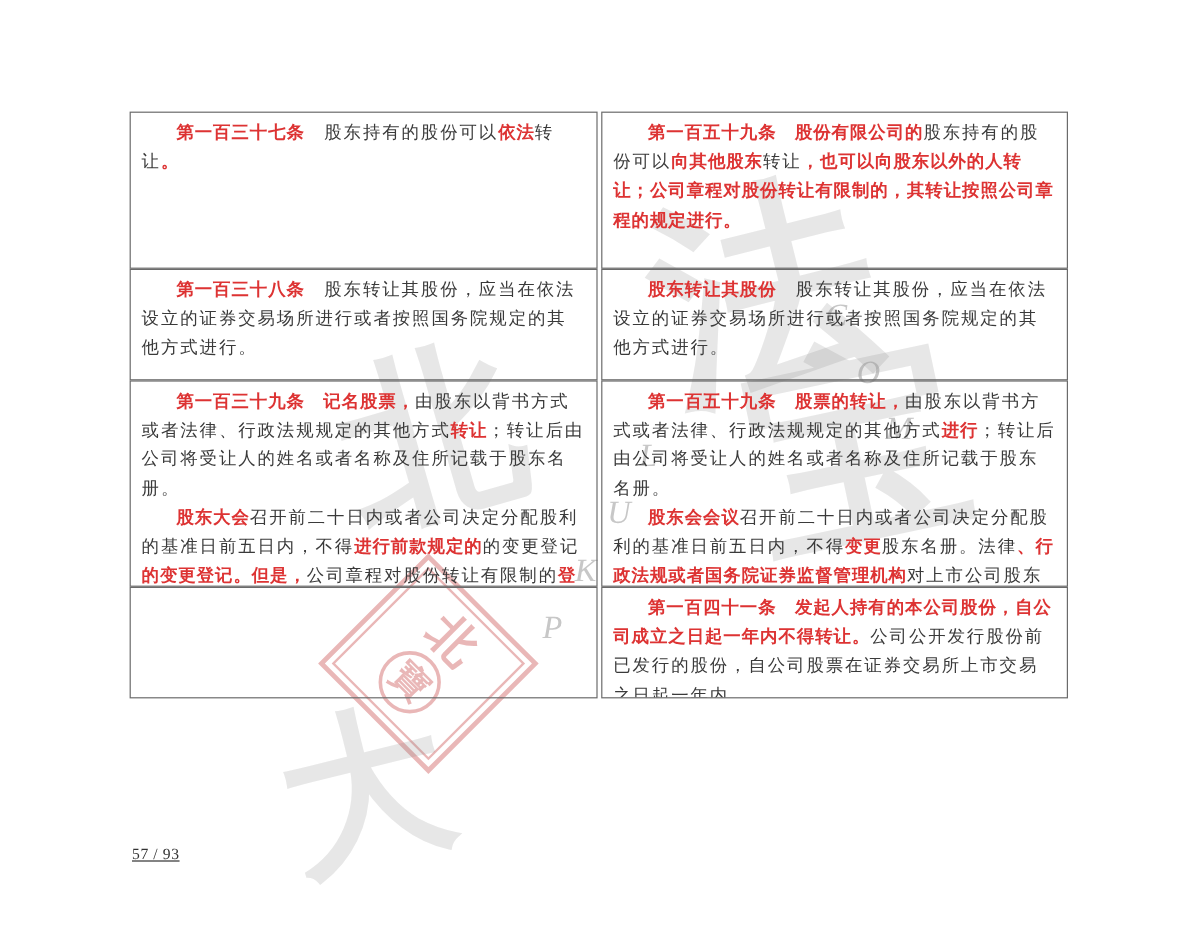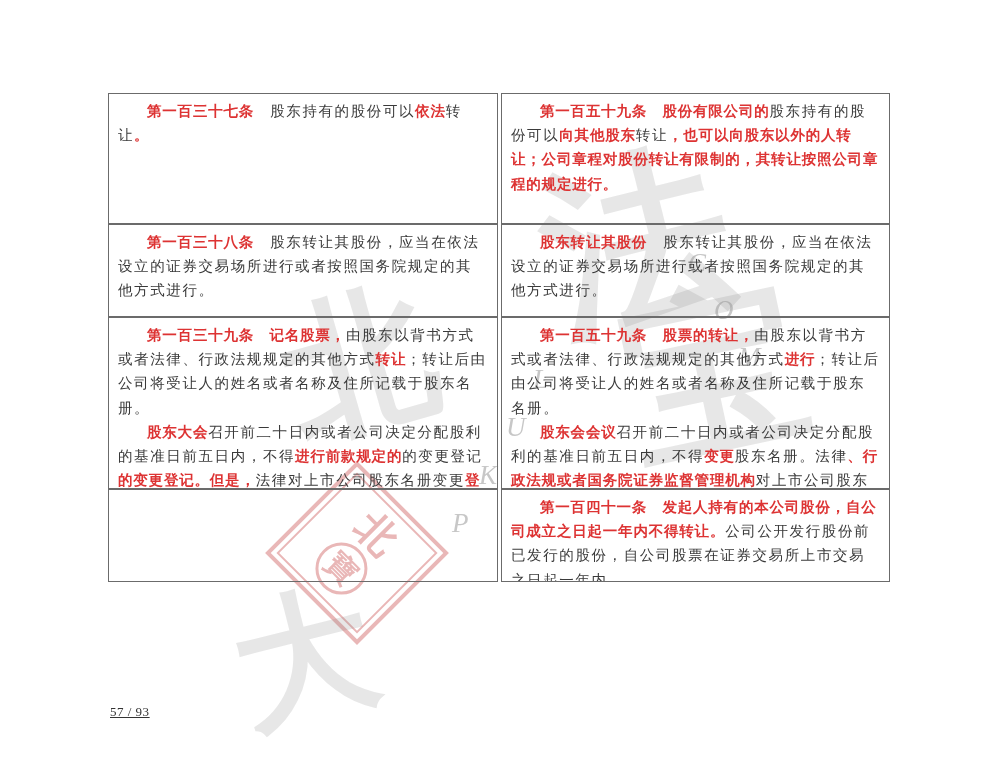--- a/index.html
+++ b/index.html
@@ -113,21 +113,21 @@
       <p><span class="sr">第一百五十九条　股份有限公司的</span><span class="sb">股东持有的股份可以</span><span class="sr">向其他股东</span><span class="sb">转让</span><span class="sr">，也可以向股东以外的人转让；公司章程对股份转让有限制的，其转让按照公司章程的规定进行。</span></p>
     </div>
     <div class="cell">
       <p><span class="sr">第一百三十八条</span><span class="sb">　股东转让其股份，应当在依法设立的证券交易场所进行或者按照国务院规定的其他方式进行。</span></p>
     </div>
     <div class="cell">
       <p><span class="sr">股东转让其股份</span><span class="sb">　股东转让其股份，应当在依法设立的证券交易场所进行或者按照国务院规定的其他方式进行。</span></p>
     </div>
     <div class="cell">
       <p><span class="sr">第一百三十九条　记名股票，</span><span class="sb">由股东以背书方式或者法律、行政法规规定的其他方式</span><span class="sr">转让</span><span class="sb">；转让后由公司将受让人的姓名或者名称及住所记载于股东名册。</span></p>
-      <p><span class="sr">股东大会</span><span class="sb">召开前二十日内或者公司决定分配股利的基准日前五日内，不得</span><span class="sr">进行前款规定的</span><span class="sb">的变更登记</span><span class="sr">的变更登记。但是，</span><span class="sb">法律对上市公司股东名册变更</span><span class="sr">登记</span></p>
+      <p><span class="sr">股东大会</span><span class="sb">召开前二十日内或者公司决定分配股利的基准日前五日内，不得</span><span class="sr">进行前款规定的</span><span class="sb">的变更登记</span><span class="sr">的变更登记。但是，</span><span class="sb">公司章程对股份转让有限制的</span><span class="sr">登记</span></p>
     </div>
     <div class="cell">
       <p><span class="sr">第一百五十九条　股票的转让，</span><span class="sb">由股东以背书方式或者法律、行政法规规定的其他方式</span><span class="sr">进行</span><span class="sb">；转让后由公司将受让人的姓名或者名称及住所记载于股东名册。</span></p>
       <p><span class="sr">股东会会议</span><span class="sb">召开前二十日内或者公司决定分配股利的基准日前五日内，不得</span><span class="sr">变更</span><span class="sb">股东名册。法律</span><span class="sr">、行政法规或者国务院证券监督管理机构</span><span class="sb">对上市公司股东名册变更另有规定的，从其规定。</span></p>
     </div>
     <div class="cell"></div>
     <div class="cell">
       <p><span class="sr">第一百四十一条　发起人持有的本公司股份，自公司成立之日起一年内不得转让。</span><span class="sb">公司公开发行股份前已发行的股份，自公司股票在证券交易所上市交易之日起一年内</span></p>
     </div>
   </div>

